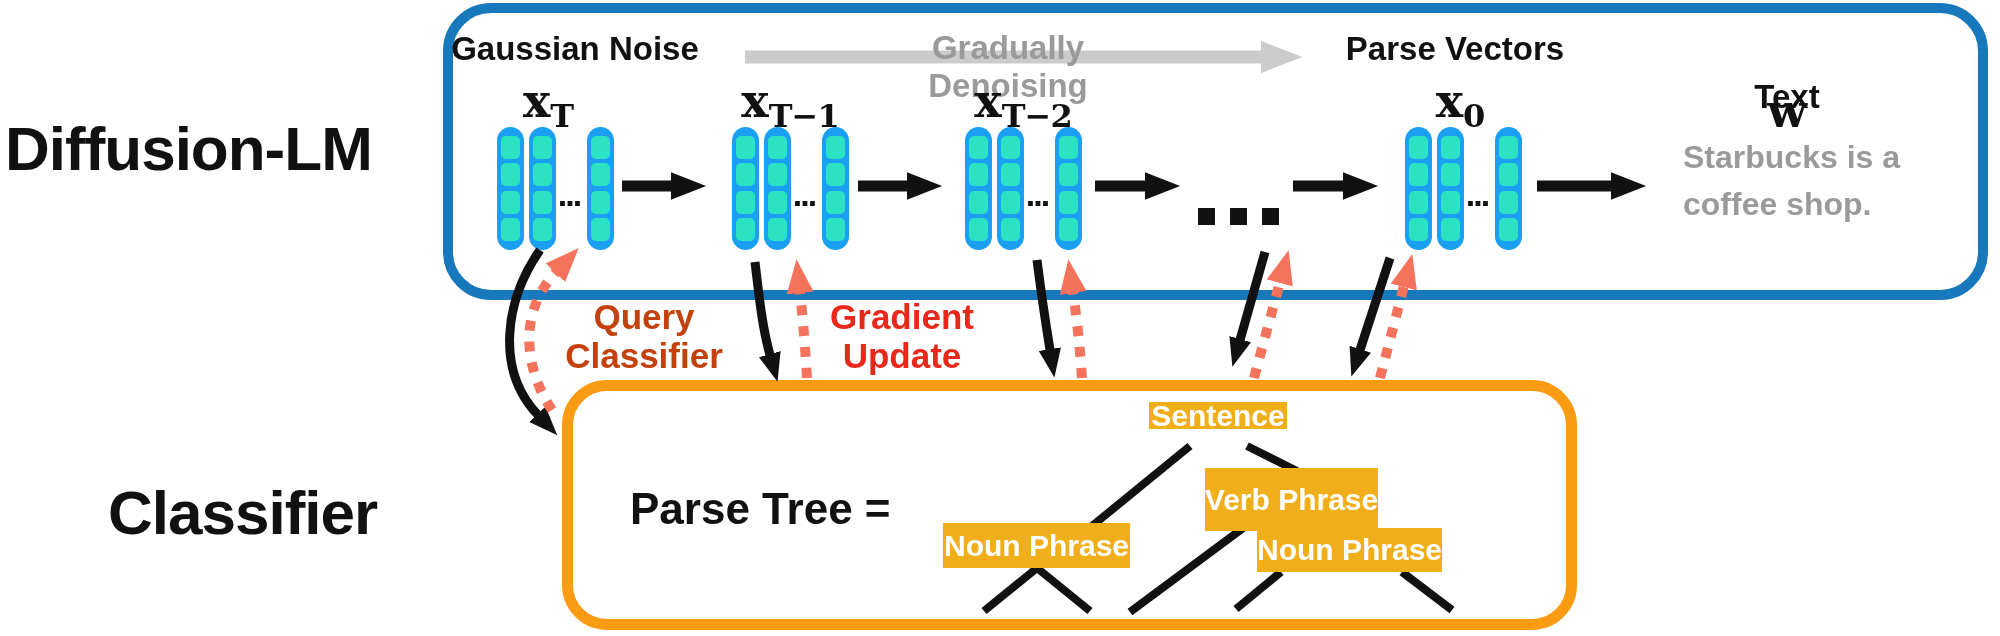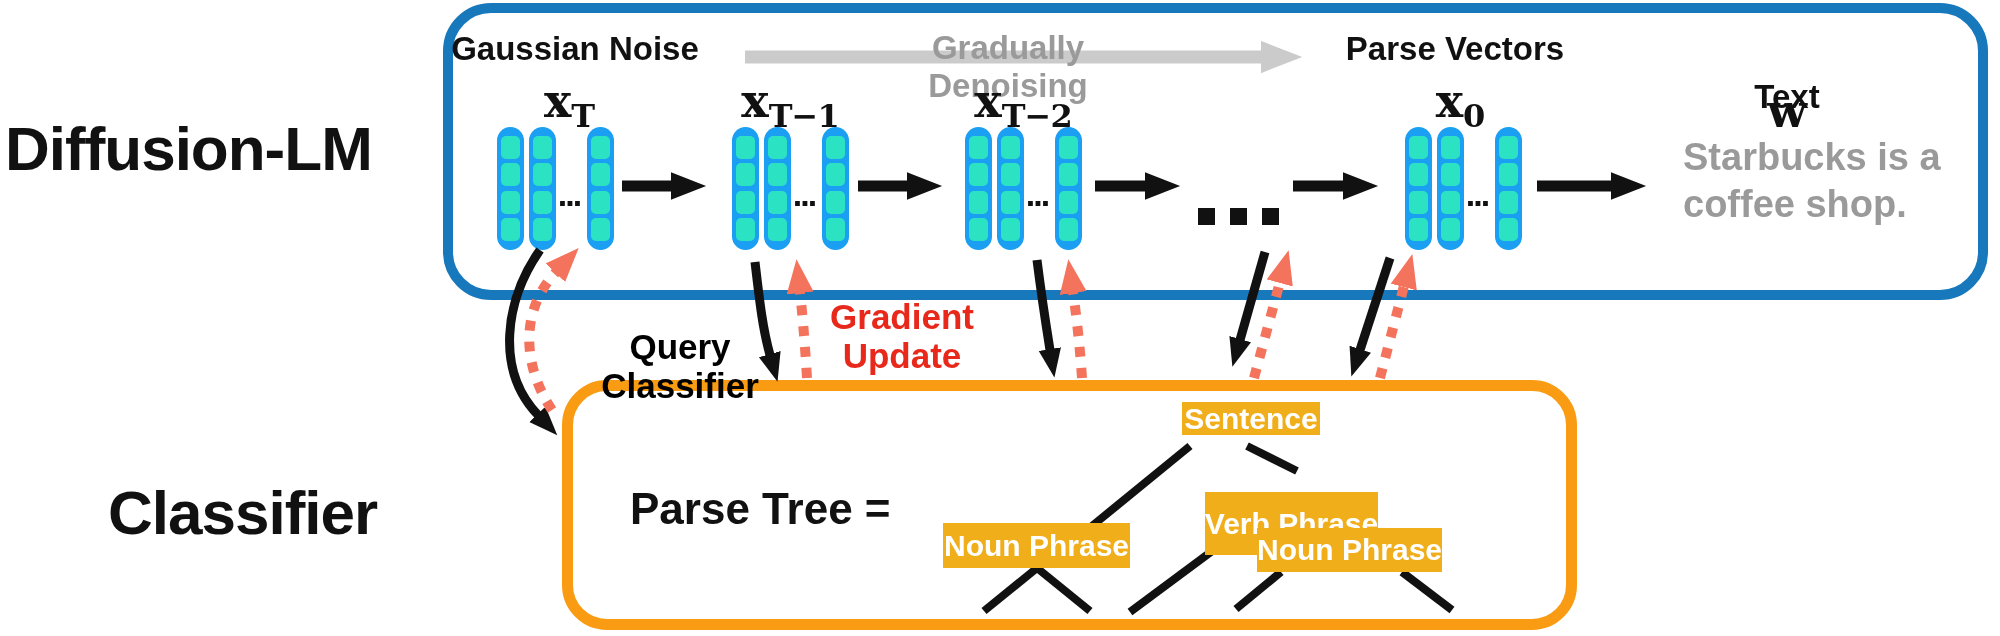--- a/index.html
+++ b/index.html
@@ -44,21 +44,21 @@
   .vec-dots{
     position:absolute;left:56px;top:48px;width:32px;text-align:center;
     font-size:34px;font-weight:bold;color:#111;letter-spacing:-2px;z-index:5;
   }
   
   .bigdot{position:absolute;top:208px;width:17px;height:17px;background:#111;z-index:4;}
   
   .two-line{position:absolute;top:297px;width:180px;text-align:center;font-size:35px;font-weight:bold;line-height:39px;z-index:6;}
   .red{color:var(--gradient-red,#e8281a);}
   
-  .sample-text{position:absolute;left:1683px;top:134px;font-size:38px;line-height:47px;font-weight:bold;z-index:6;}
+  .sample-text{position:absolute;left:1683px;top:134px;font-size:32px;line-height:47px;font-weight:bold;z-index:6;}
   
   .parse-label{position:absolute;left:630px;top:484px;font-size:44px;font-weight:bold;color:#111;z-index:6;}
   .node{
     position:absolute;background:var(--node-bg,#f1ae1b);color:#fff;
     font-size:30px;font-weight:bold;display:flex;align-items:center;justify-content:center;
     z-index:6;white-space:nowrap;
   }
   
   .overlay{position:absolute;left:0;top:0;z-index:5;pointer-events:none;}
 </style>
@@ -71,21 +71,21 @@
   <div class="box classifier-box"></div>
 
   <div class="big-label" style="left:5px;top:113px;font-size:62px;">Diffusion-LM</div>
   <div class="big-label" style="left:108px;top:477px;font-size:62px;">Classifier</div>
 
   <div class="stage-label" style="left:425px;top:30px;">Gaussian Noise</div>
   <div class="stage-label gray" style="left:858px;top:29px;">Gradually Denoising</div>
   <div class="stage-label" style="left:1305px;top:30px;">Parse Vectors</div>
   <div class="stage-label" style="left:1637px;top:30px;margin-top:48px;">Text</div>
 
-  <div class="mathlab" style="left:469px;"><span>x</span><sub>T</sub></div>
+  <div class="mathlab" style="left:448px;"><span>x</span><sub>T</sub></div>
   <div class="mathlab" style="left:690px;"><span>x</span><sub>T−1</sub></div>
   <div class="mathlab" style="left:923px;"><span>x</span><sub>T−2</sub></div>
   <div class="mathlab" style="left:1360px;"><span>x</span><sub>0</sub></div>
   <div class="w-label">w</div>
 
   <div class="vec-group" style="left:497px;">
     <div class="bar b1">
         <i></i>
         <i></i>
         <i></i>
@@ -173,32 +173,32 @@
     <span class="bigdot" style="left:1198px;"></span>
     <span class="bigdot" style="left:1230px;"></span>
     <span class="bigdot" style="left:1262px;"></span>
   </div>
 
   <div class="sample-text gray">
     <div>Starbucks is a</div>
     <div>coffee shop.</div>
   </div>
 
-  <div class="two-line" style="left:590px;color:#000000;margin-top:30px;">
+  <div class="two-line" style="left:554px;color:#c2410c;">
     <div>Query</div>
     <div>Classifier</div>
   </div>
   <div class="two-line red" style="left:812px;">
     <div>Gradient</div>
     <div>Update</div>
   </div>
 
   <div class="parse-label">Parse Tree =</div>
-  <div class="node" style="left:1182px;top:402px;width:138px;height:33px;">Sentence</div>
-  <div class="node" style="left:1205px;top:492px;width:173px;height:63px;">Verb Phrase</div>
+  <div class="node" style="left:1149px;top:402px;width:138px;height:27px;">Sentence</div>
+  <div class="node" style="left:1205px;top:468px;width:173px;height:63px;">Verb Phrase</div>
   <div class="node" style="left:943px;top:523px;width:187px;height:45px;">Noun Phrase</div>
   <div class="node" style="left:1257px;top:528px;width:185px;height:44px;">Noun Phrase</div>
 
   <svg class="overlay" width="2000" height="636" viewBox="0 0 2000 636">
     <defs>
       <marker id="head-black" markerWidth="3.5" markerHeight="2.8" refX="0.1" refY="1.25" orient="auto">
         <path d="M0,0 L3.2,1.25 L0,2.5 Z" fill="#111111"></path>
       </marker>
       <marker id="head-gray" markerWidth="3.5" markerHeight="2.8" refX="0.1" refY="1.25" orient="auto">
         <path d="M0,0 L3.2,1.25 L0,2.5 Z" fill="#cbcbcb"></path>

